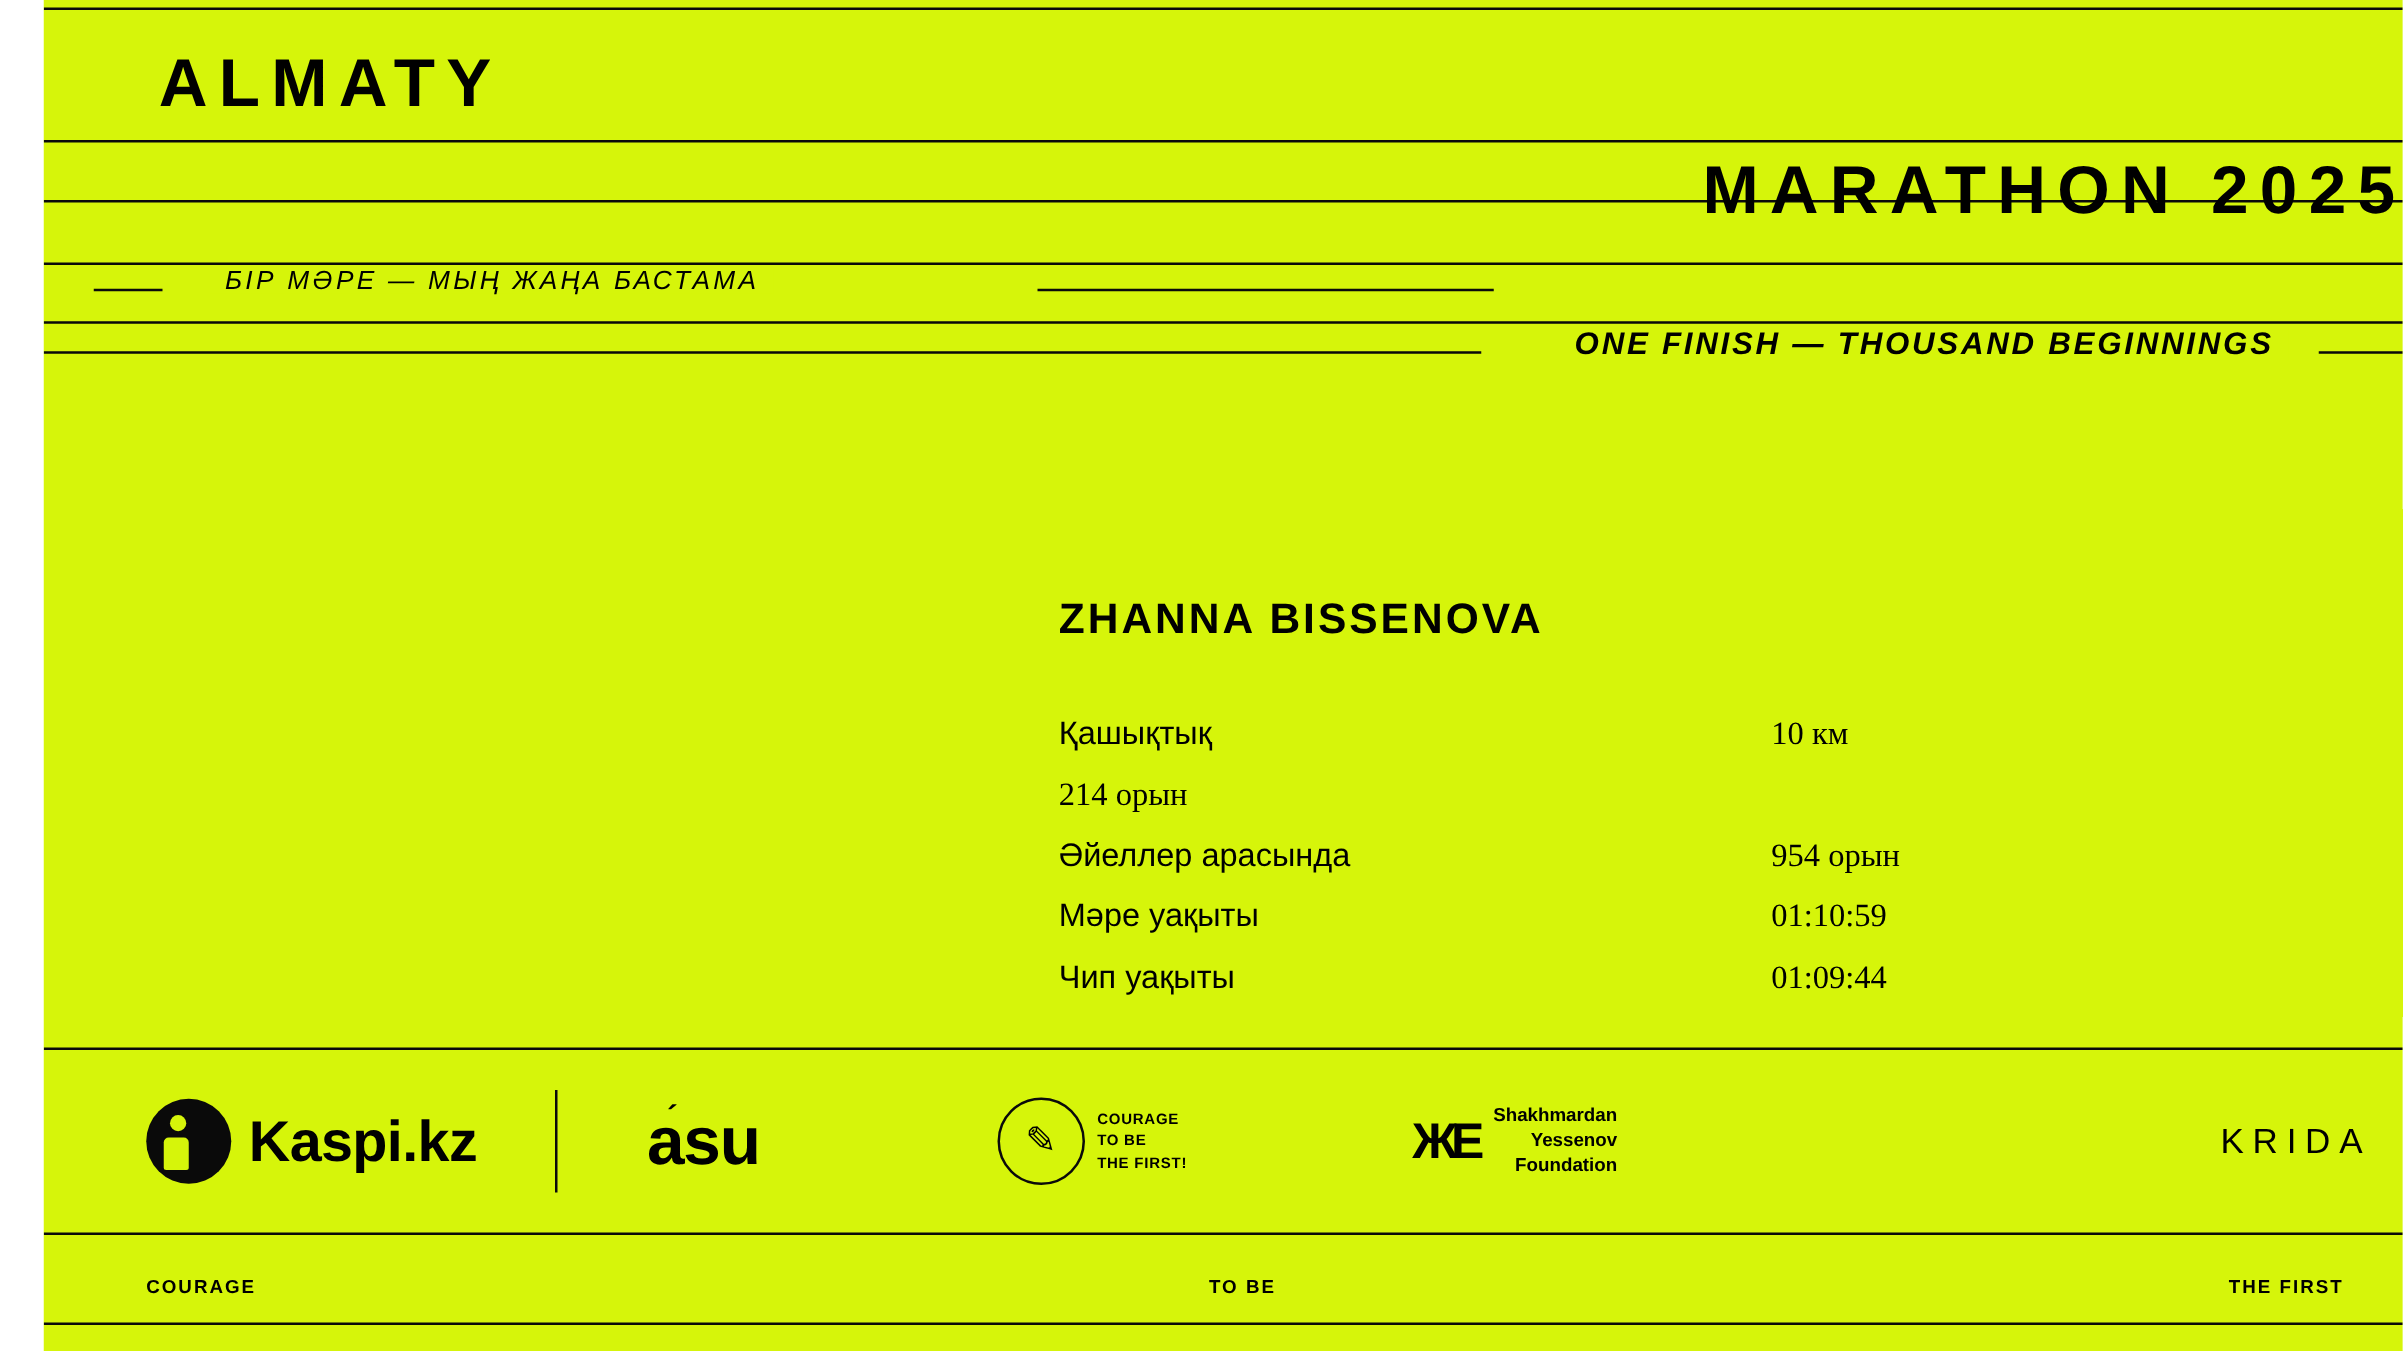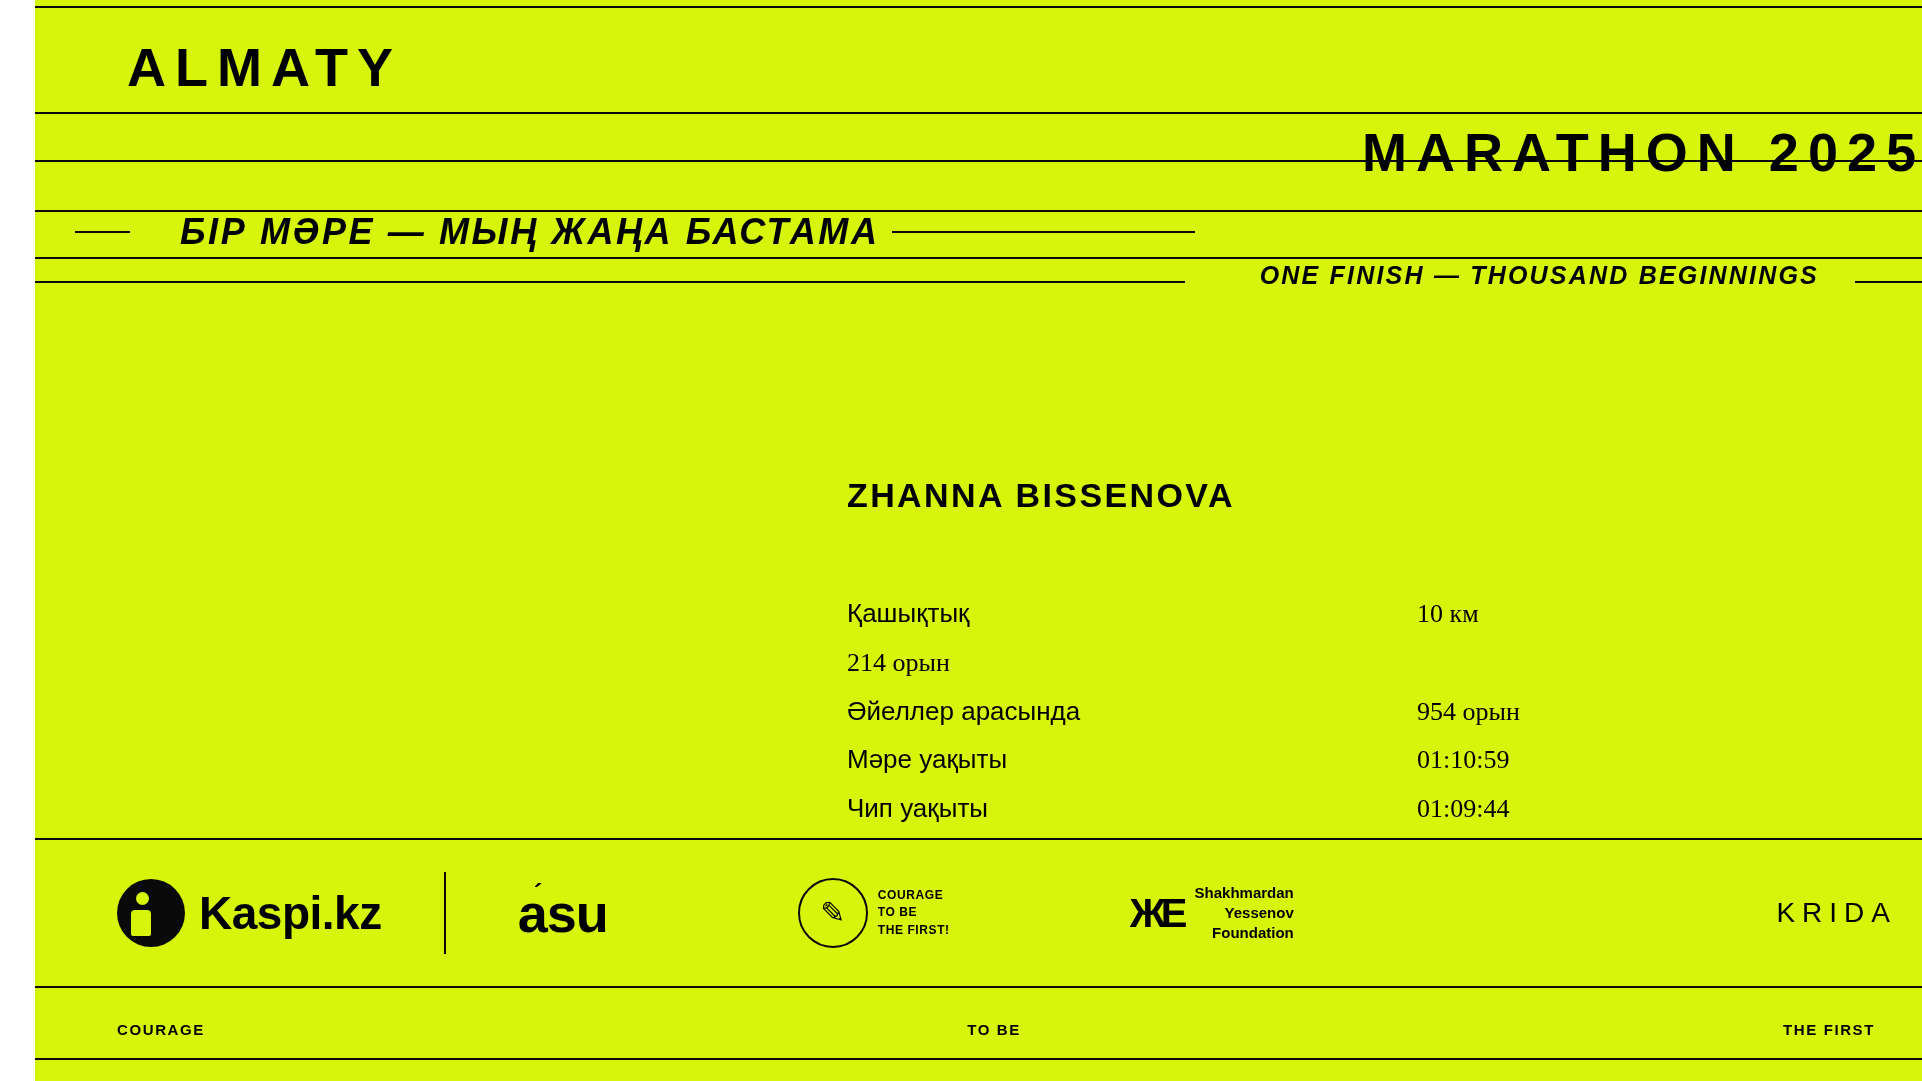--- a/index.html
+++ b/index.html
@@ -65,22 +65,22 @@
     font-size: 54px;
     font-weight: 700;
     letter-spacing: 9px;
     line-height: 1;
     text-align: center;
   }
   .slogan-kz {
     position: absolute;
     left: 133px;
     top: 214px;
-    font-size: 36px;
-    font-weight: 700;
+    font-size: 21px;
+    font-weight: 400;
     font-style: italic;
     letter-spacing: 2.6px;
     line-height: 1;
     background: #d6f50a;
     padding: 0 12px;
   }
   .slogan-en {
     position: absolute;
     right: 126px;
     top: 263px;
@@ -111,21 +111,21 @@
     top: 478px;
     font-size: 34px;
     font-weight: 700;
     letter-spacing: 2.4px;
     line-height: 1;
     text-align: center;
   }
   .results {
     position: absolute;
     left: 812px;
-    top: 597px;
+    top: 570px;
     width: 780px;
   }
   .result-row {
     display: flex;
     align-items: baseline;
     margin-bottom: 15px;
   }
   .result-label {
     width: 570px;
     font-size: 26px;

